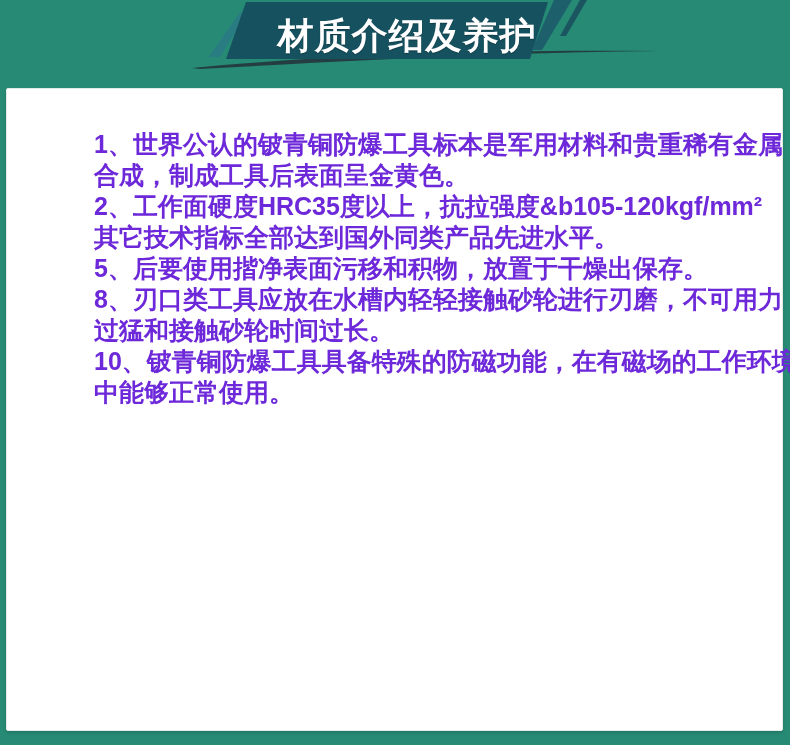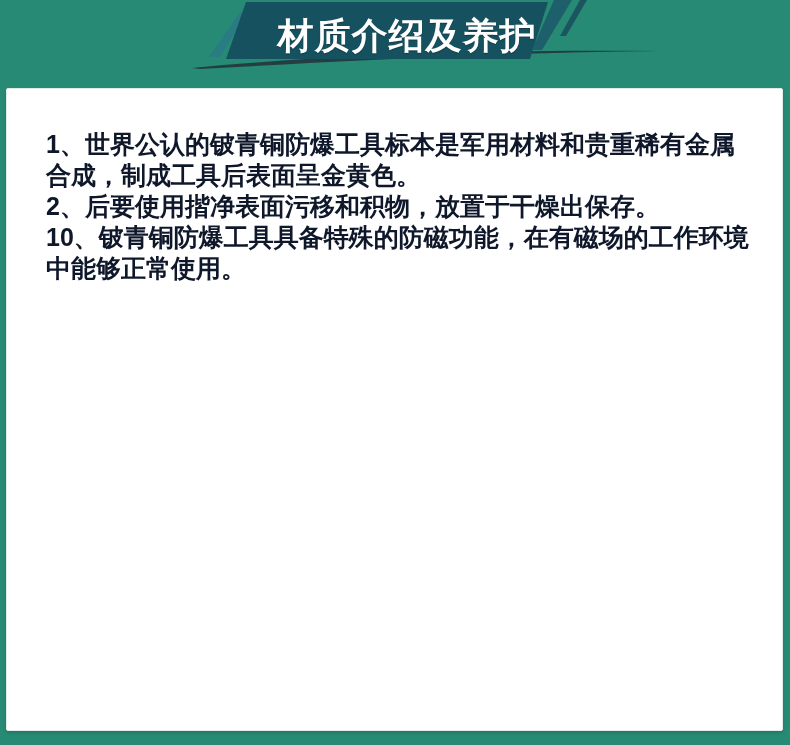--- a/index.html
+++ b/index.html
@@ -48,23 +48,24 @@
     border-radius: 2px;
     box-shadow: 0 2px 3px rgba(0,0,0,0.12);
   }
   .care-list {
     padding: 40px 8px 0 39px;
   }
   .care-item {
     font-size: 25px;
     line-height: 31px;
     font-weight: 700;
-    color: #0f172a;
+    color: #6d28d9;
     white-space: pre;
     letter-spacing: 0;
+    margin-left: 48px;
   }
 </style>
 </head>
 <body>
 
 <div class="header">
   <svg width="790" height="95" viewBox="0 0 790 95" aria-hidden="true">
 
     <path d="M192,68 C320,56 470,49 658,51 C480,53 330,62 200,69 Z" fill-opacity="0.85" fill="#232f3a"></path>
 
@@ -76,17 +77,21 @@
 
     <polygon points="580,0 587,0 566,36 560,36" fill="#1a5560"></polygon>
   </svg>
   <div class="banner-title">材质介绍及养护</div>
 </div>
 
 <div class="panel">
   <div class="care-list">
     <div class="care-item">1、世界公认的铍青铜防爆工具标本是军用材料和贵重稀有金属
 合成，制成工具后表面呈金黄色。</div>
-    <div class="care-item">2、后要使用揩净表面污移和积物，放置于干燥出保存。</div>
+    <div class="care-item">2、工作面硬度HRC35度以上，抗拉强度&amp;b105-120kgf/mm²
+其它技术指标全部达到国外同类产品先进水平。</div>
+    <div class="care-item">5、后要使用揩净表面污移和积物，放置于干燥出保存。</div>
+    <div class="care-item">8、刃口类工具应放在水槽内轻轻接触砂轮进行刃磨，不可用力
+过猛和接触砂轮时间过长。</div>
     <div class="care-item">10、铍青铜防爆工具具备特殊的防磁功能，在有磁场的工作环境
 中能够正常使用。</div>
   </div>
 </div>
 
 </body></html>

